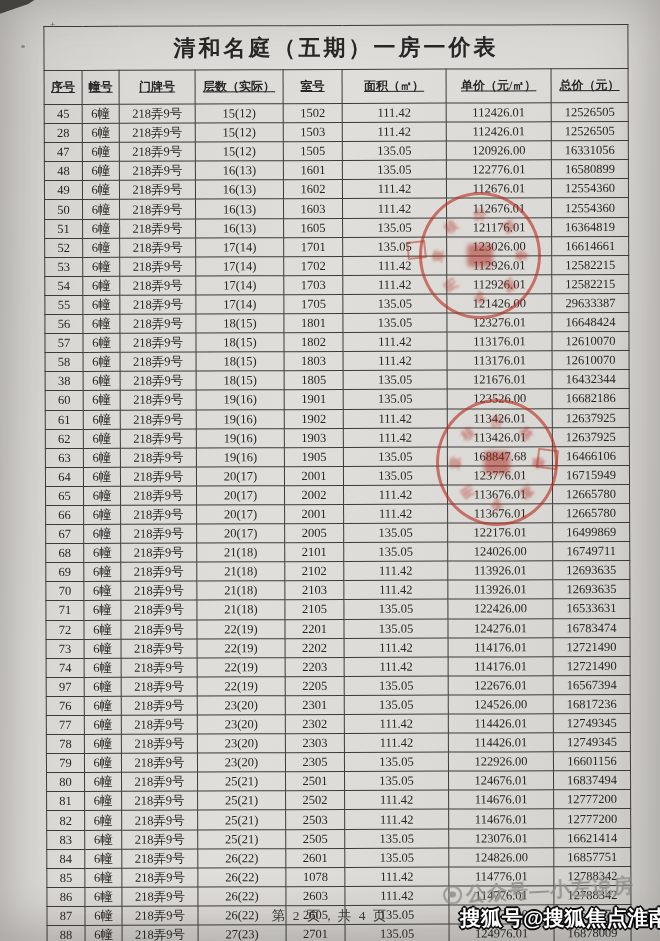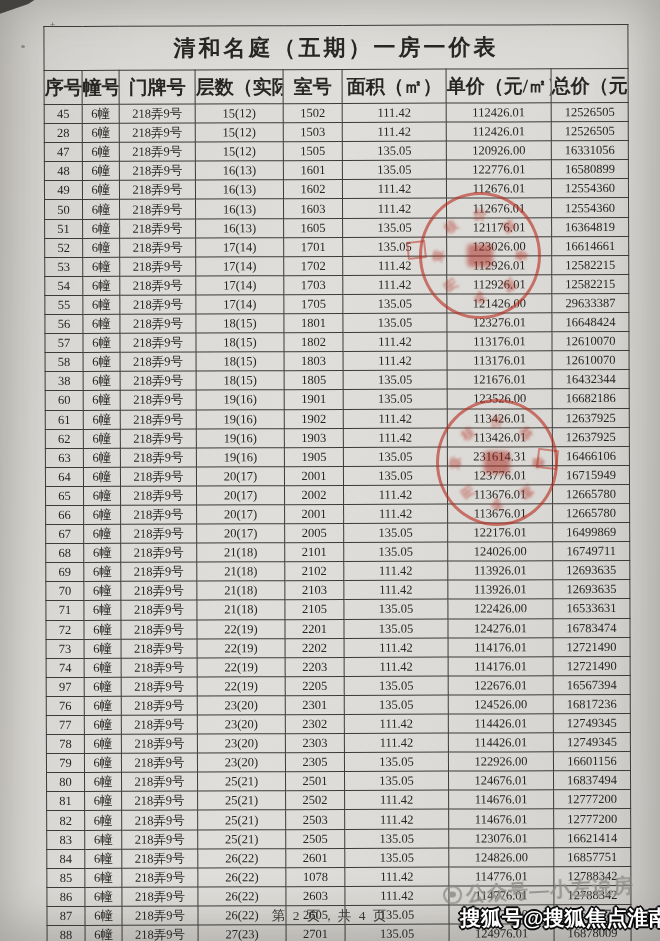--- a/index.html
+++ b/index.html
@@ -15,22 +15,22 @@
   .speck{position:absolute;left:21px;top:45px;width:4px;height:3px;background:#8b8985;border-radius:50%;filter:blur(.5px);}
   .plus-mark{position:absolute;left:50px;top:20px;color:#6f6d69;font-size:9px;}
 
   
   .sheet{position:absolute;left:45px;top:25px;width:584px;transform:rotate(-.2deg);}
   table{width:100%;border-collapse:collapse;table-layout:fixed;background:transparent;}
   th,td{border:1.7px solid #3c3b38;padding:0;text-align:center;vertical-align:middle;
     color:#272624;overflow:hidden;white-space:nowrap;}
   .title-cell{height:43px;font-size:22px;font-weight:bold;letter-spacing:3px;
     font-family:"Liberation Sans","DejaVu Sans",sans-serif;}
-  thead .col-h{height:33px;font-size:19px;font-weight:bold;
-    font-family:"Liberation Serif","DejaVu Serif",serif;}
+  thead .col-h{height:33px;font-size:12px;font-weight:bold;
+    font-family:"Liberation Serif","DejaVu Serif",serif;text-decoration:underline;}
   tbody td{height:18.1px;font-size:12.5px;line-height:18px;
     font-family:"Liberation Serif","DejaVu Serif",serif;}
 
   
   .stamp{position:absolute;border-radius:50%;border:3.5px solid rgba(184,45,32,.62);
     filter:blur(.4px);pointer-events:none;}
   .stamp-upper{left:419px;top:192px;width:116px;height:121px;}
   .stamp-lower{left:436px;top:399px;width:116px;height:121px;}
   .stamp .core{position:absolute;left:50%;top:50%;width:26px;height:23px;margin:-12px 0 0 -13px;
     background:rgba(168,34,24,.5);border-radius:4px;filter:blur(2.2px);}
@@ -275,21 +275,21 @@
           <td>113426.01</td>
           <td>12637925</td>
         </tr>
         <tr>
           <td>63</td>
           <td>6幢</td>
           <td>218弄9号</td>
           <td>19(16)</td>
           <td>1905</td>
           <td>135.05</td>
-          <td>231614.31</td>
+          <td>168847.68</td>
           <td>16466106</td>
         </tr>
         <tr>
           <td>64</td>
           <td>6幢</td>
           <td>218弄9号</td>
           <td>20(17)</td>
           <td>2001</td>
           <td>135.05</td>
           <td>123776.01</td>

